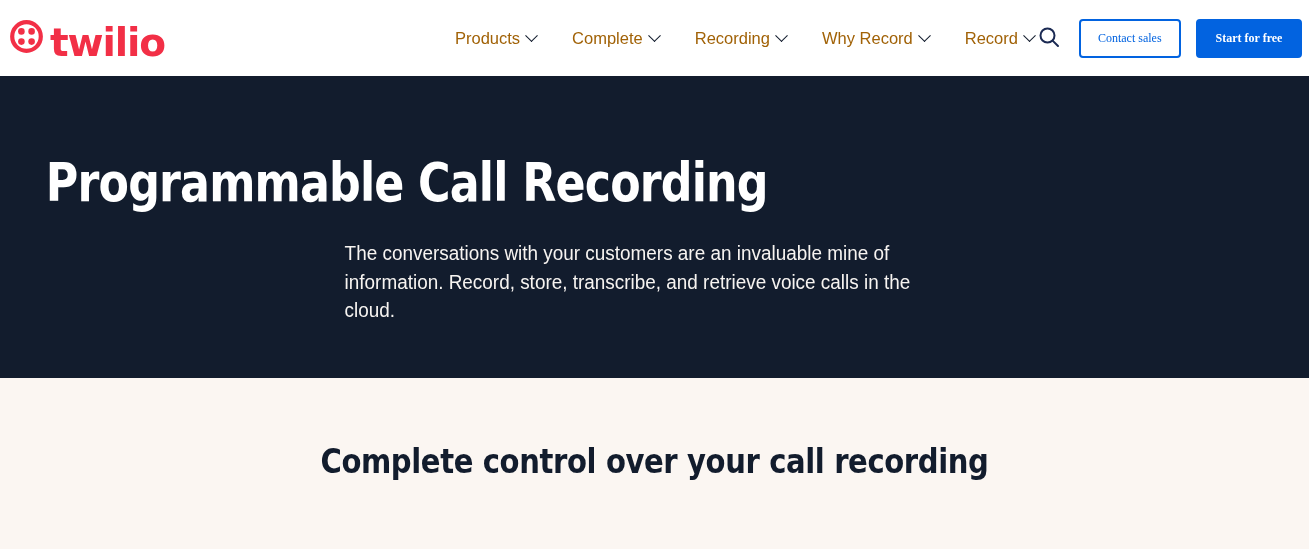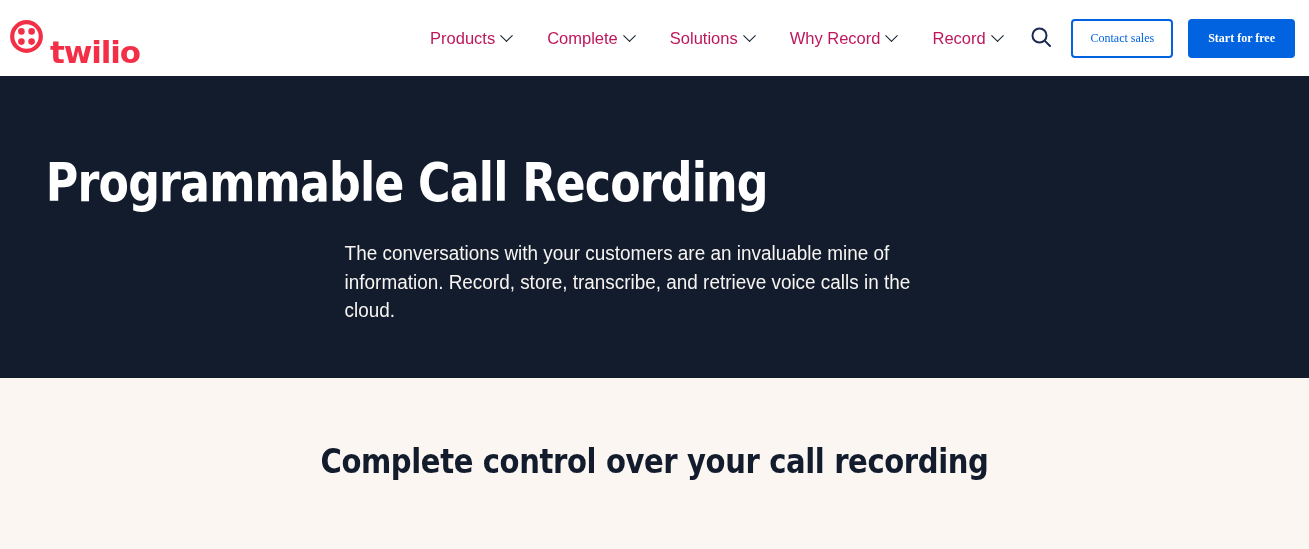--- a/index.html
+++ b/index.html
@@ -29,41 +29,41 @@
   .brand {
     display: flex;
     align-items: center;
     gap: 7px;
     flex: 0 0 auto;
     cursor: pointer;
   }
   .brand-mark { display: block; }
   .brand-word {
     font-family: "DejaVu Sans", sans-serif;
-    font-size: 31px;
+    font-size: 39px;
     font-weight: 700;
     color: #F22F46;
     letter-spacing: -1.1px;
     line-height: 1;
     position: relative;
-    top: 14px;
+    top: 4px;
   }
 
   .primary-nav {
     display: flex;
     align-items: center;
     gap: 36px;
     margin-left: 290px;
   }
   .nav-item {
     display: flex;
     align-items: center;
     gap: 7px;
     font-size: 16.5px;
-    color: #be185d;
+    color: #a16207;
     cursor: pointer;
     white-space: nowrap;
     line-height: 1;
   }
   .nav-item .label { line-height: 1; }
   .chev {
     display: inline-block;
     width: 9px;
     height: 9px;
     border-right: 1.7px solid #121C2D;
@@ -172,21 +172,21 @@
   <nav class="primary-nav">
     <div class="nav-item">
       <span class="label">Products</span>
       <span class="chev"></span>
     </div>
     <div class="nav-item">
       <span class="label">Complete</span>
       <span class="chev"></span>
     </div>
     <div class="nav-item">
-      <span class="label">Solutions</span>
+      <span class="label">Recording</span>
       <span class="chev"></span>
     </div>
     <div class="nav-item">
       <span class="label">Why Record</span>
       <span class="chev"></span>
     </div>
     <div class="nav-item">
       <span class="label">Record</span>
       <span class="chev"></span>
     </div>

